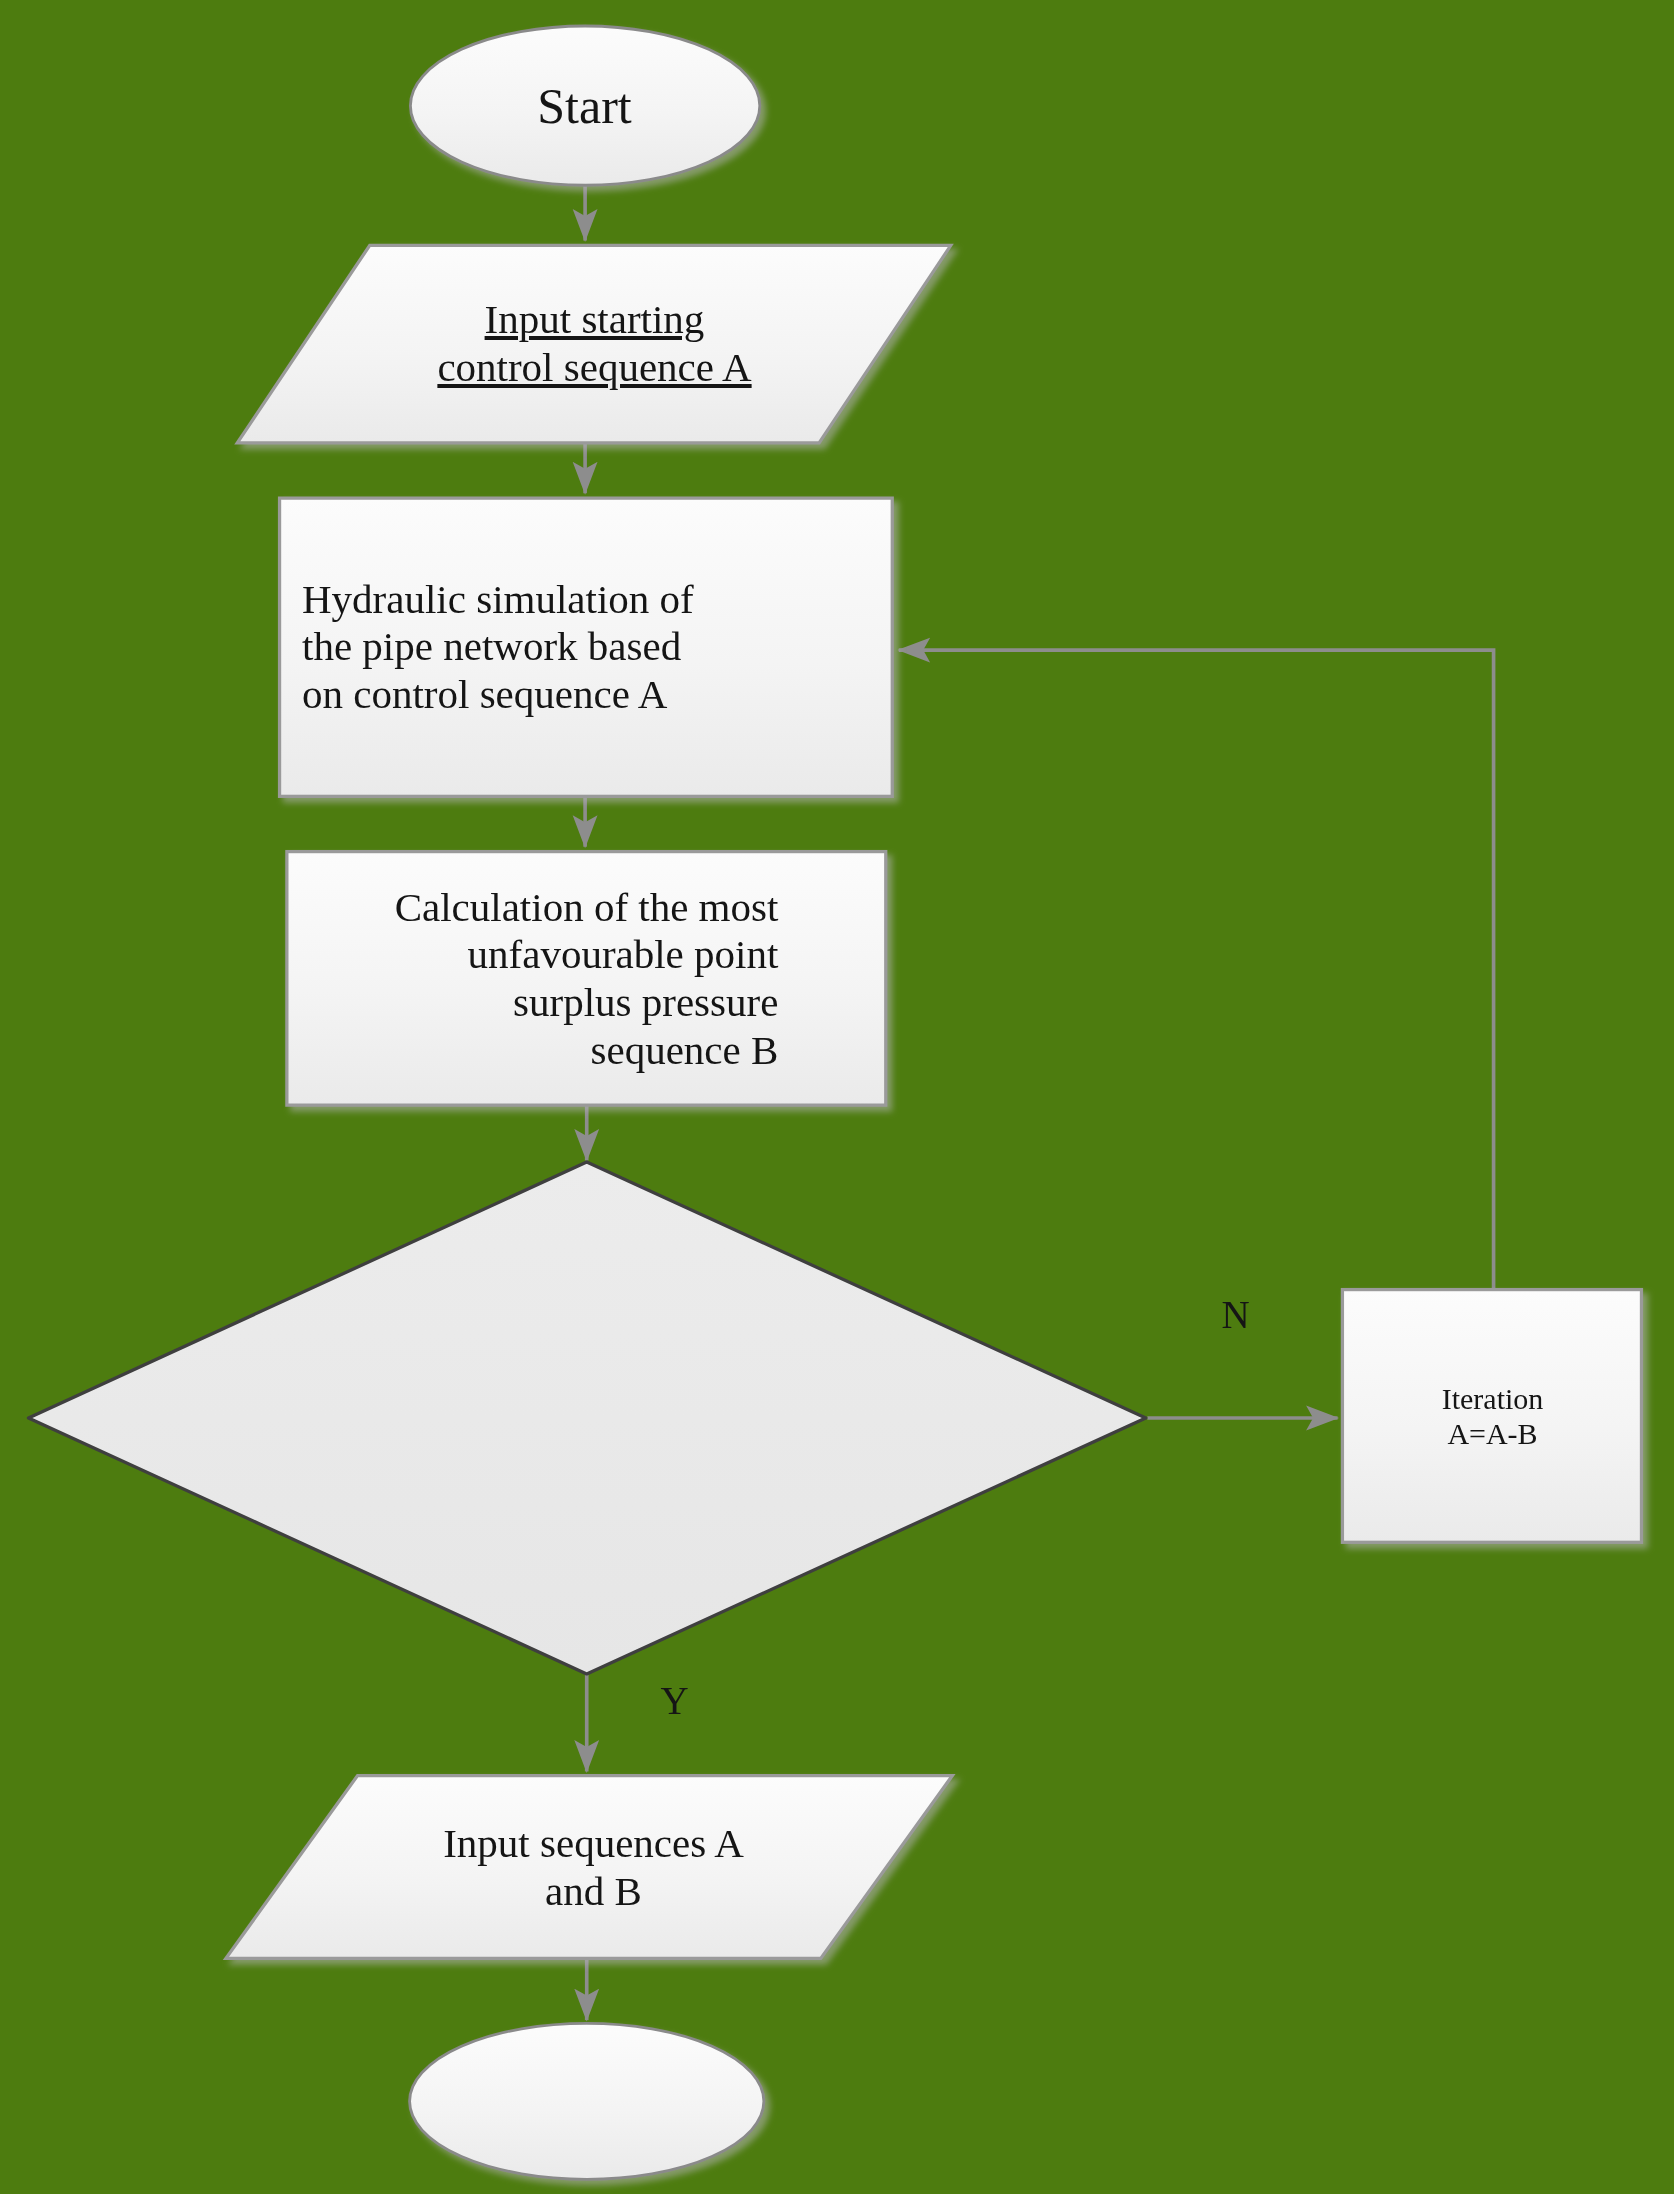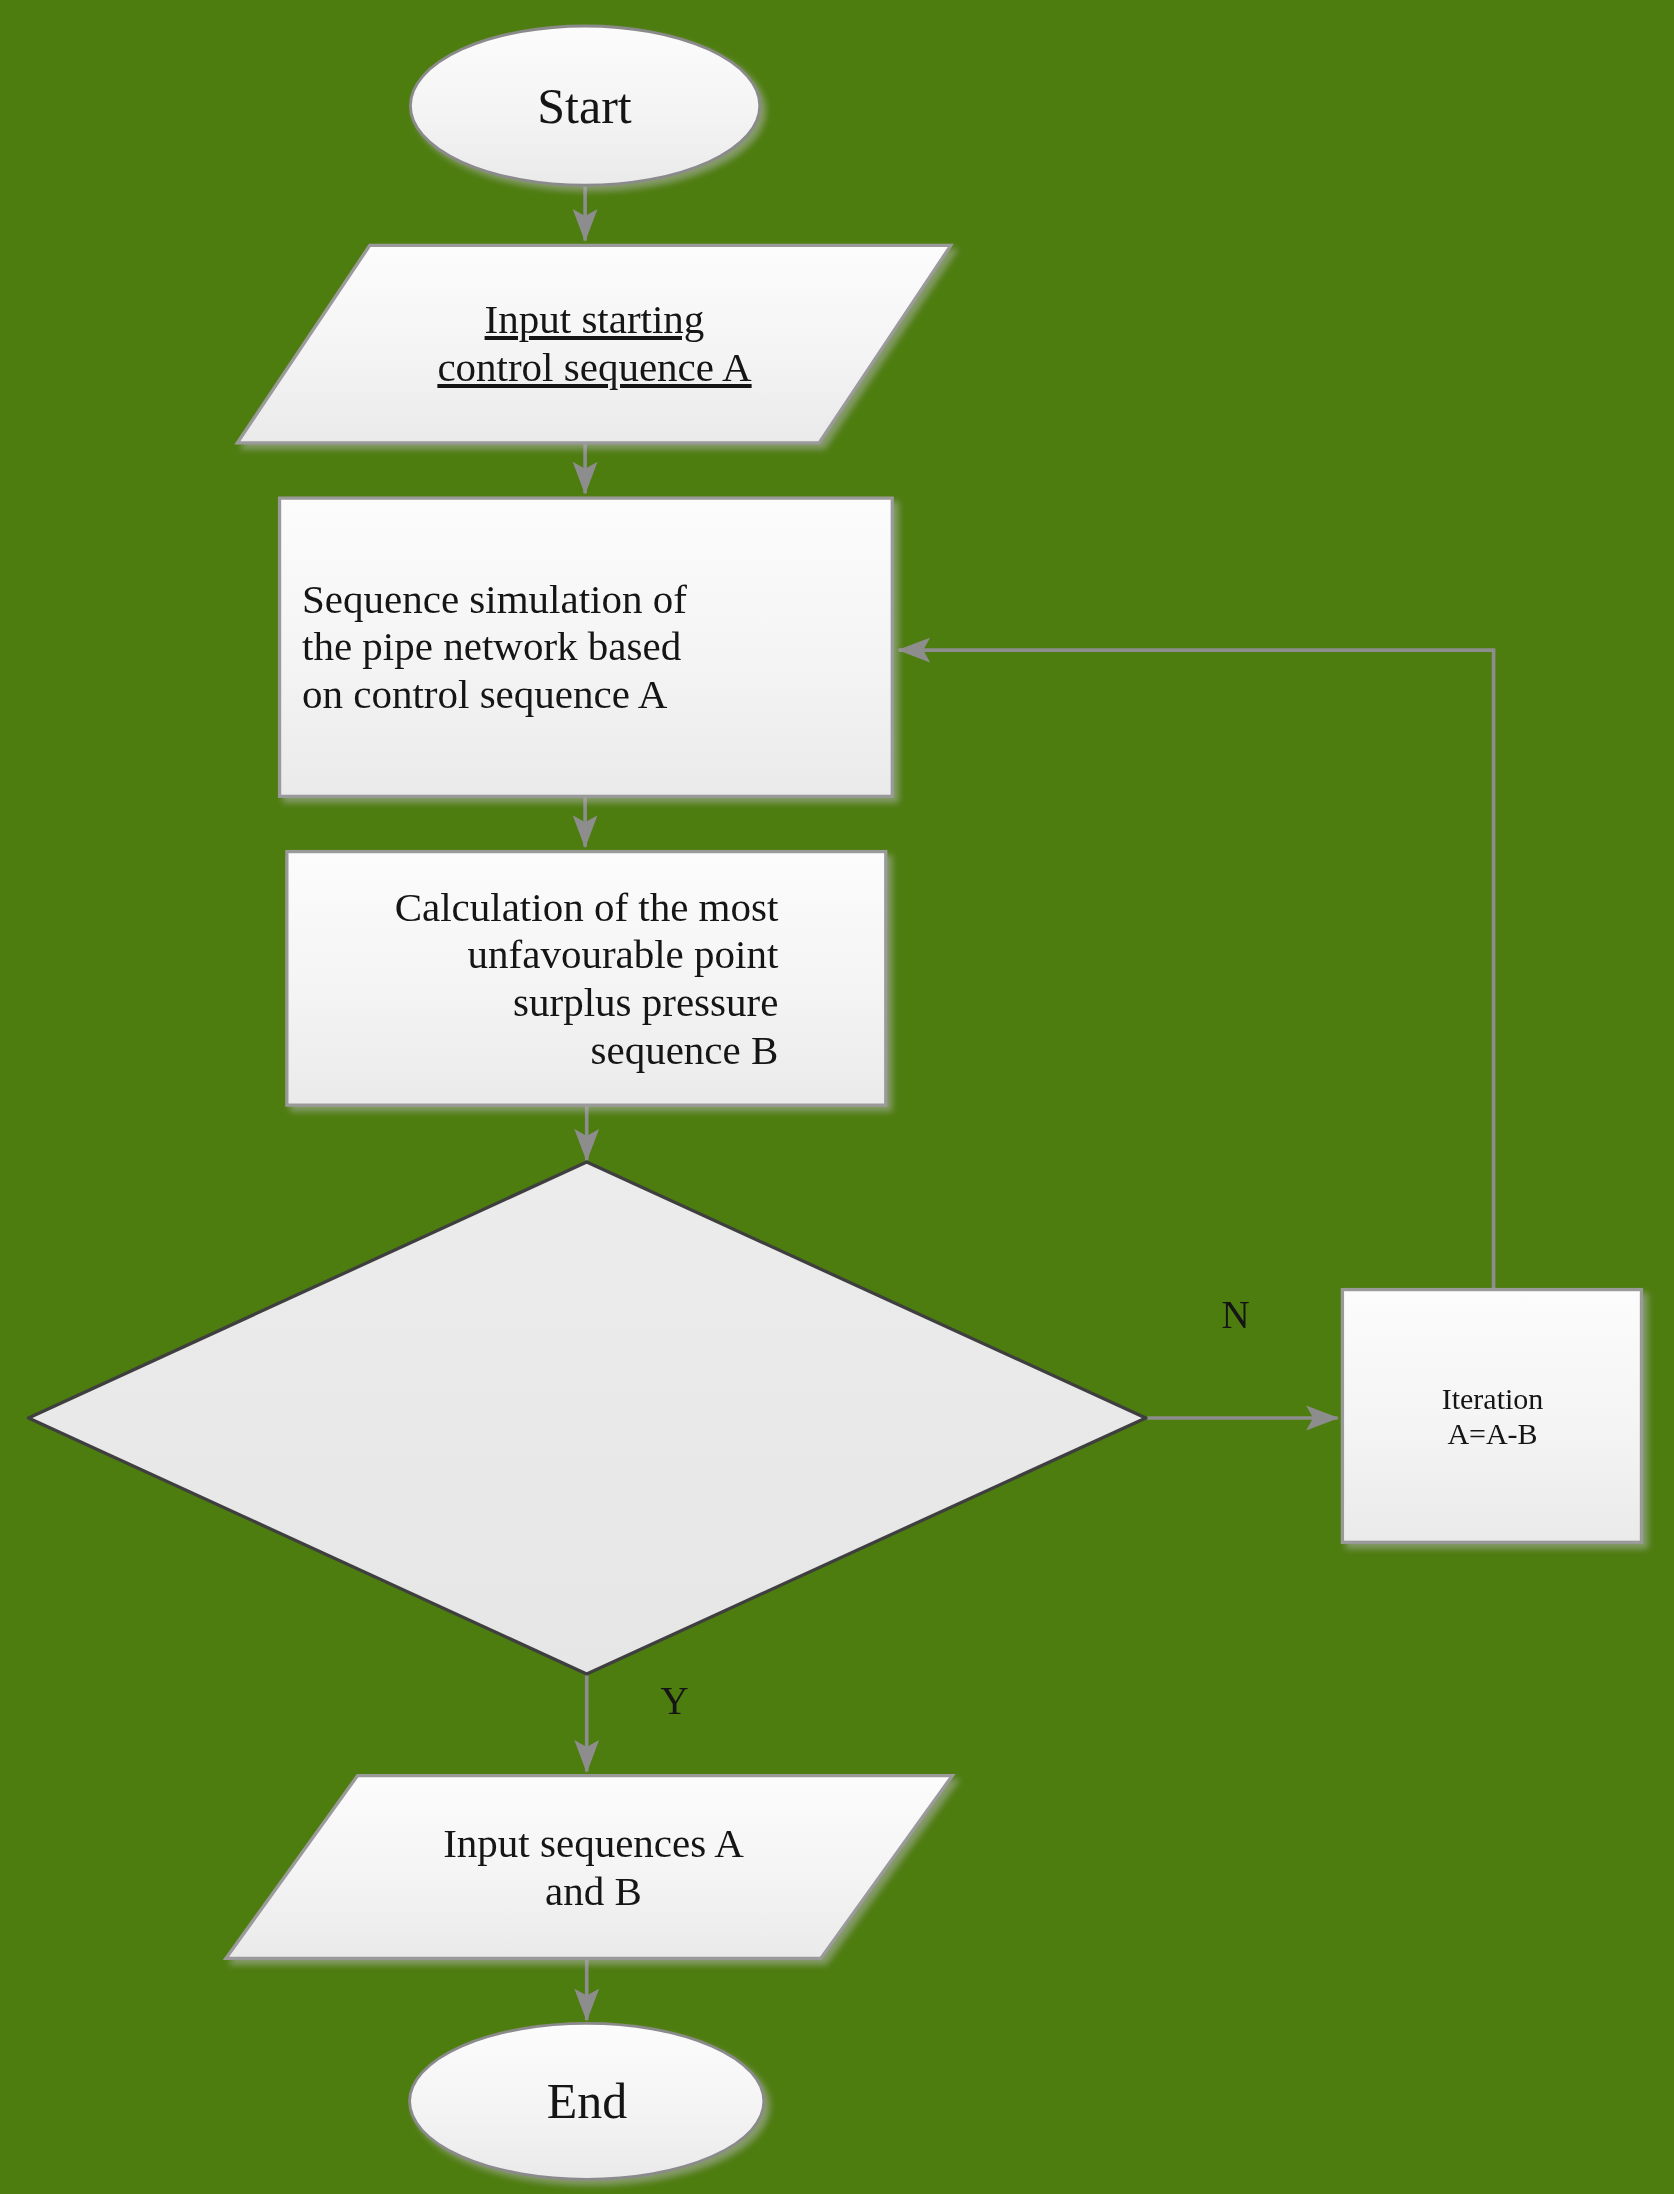--- a/index.html
+++ b/index.html
@@ -114,36 +114,35 @@
     <polygon points="440,2185 1172,2185 1010,2410 278,2410" fill="url(#shapeGrad)" stroke="#9a9a9a" stroke-width="4" filter="url(#softShadow)"></polygon>
 
     <ellipse cx="722" cy="2586" rx="218" ry="96" fill="url(#shapeGrad)" stroke="#8a8a8a" stroke-width="3.5" filter="url(#softShadow)"></ellipse>
   </svg>
 
   <div class="node-label" id="label-start">Start</div>
 
   <div class="node-label" id="label-input">Input starting
 control sequence A</div>
 
-  <div class="node-label" id="label-hydraulic">Sequence simulation of
+  <div class="node-label" id="label-hydraulic">Hydraulic simulation of
 the pipe network based
 on control sequence A</div>
 
   <div class="node-label" id="label-calculation">Calculation of the most
 unfavourable point
 surplus pressure
 sequence B</div>
 
 
   <div class="node-label" id="label-iteration">Iteration
 A=A-B</div>
 
   <div class="node-label" id="label-output">Input sequences A
 and B</div>
 
-  <div class="node-label" id="label-end">End</div>
 
   <div class="edge-label" id="label-branch-n">N</div>
 
   <div class="edge-label" id="label-branch-y">Y</div>
 
 </div>
 
 
 </body></html>

